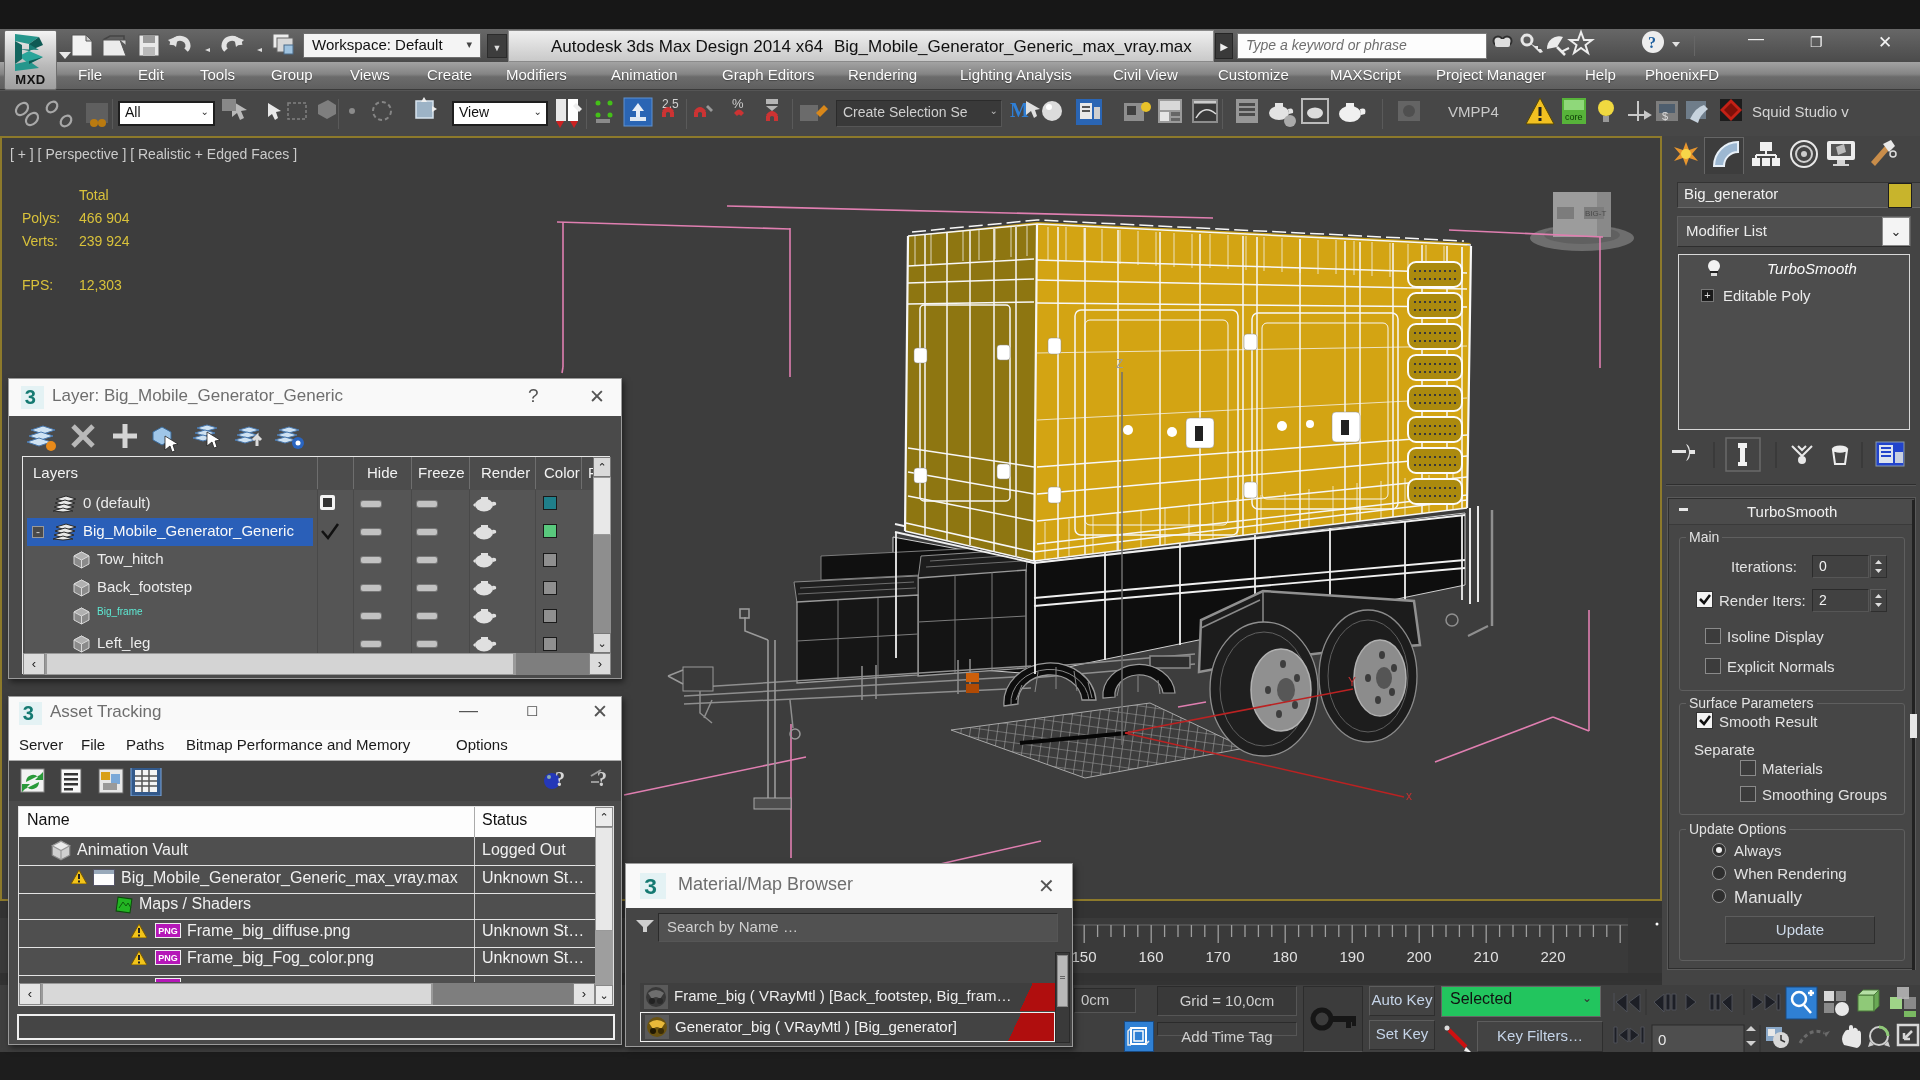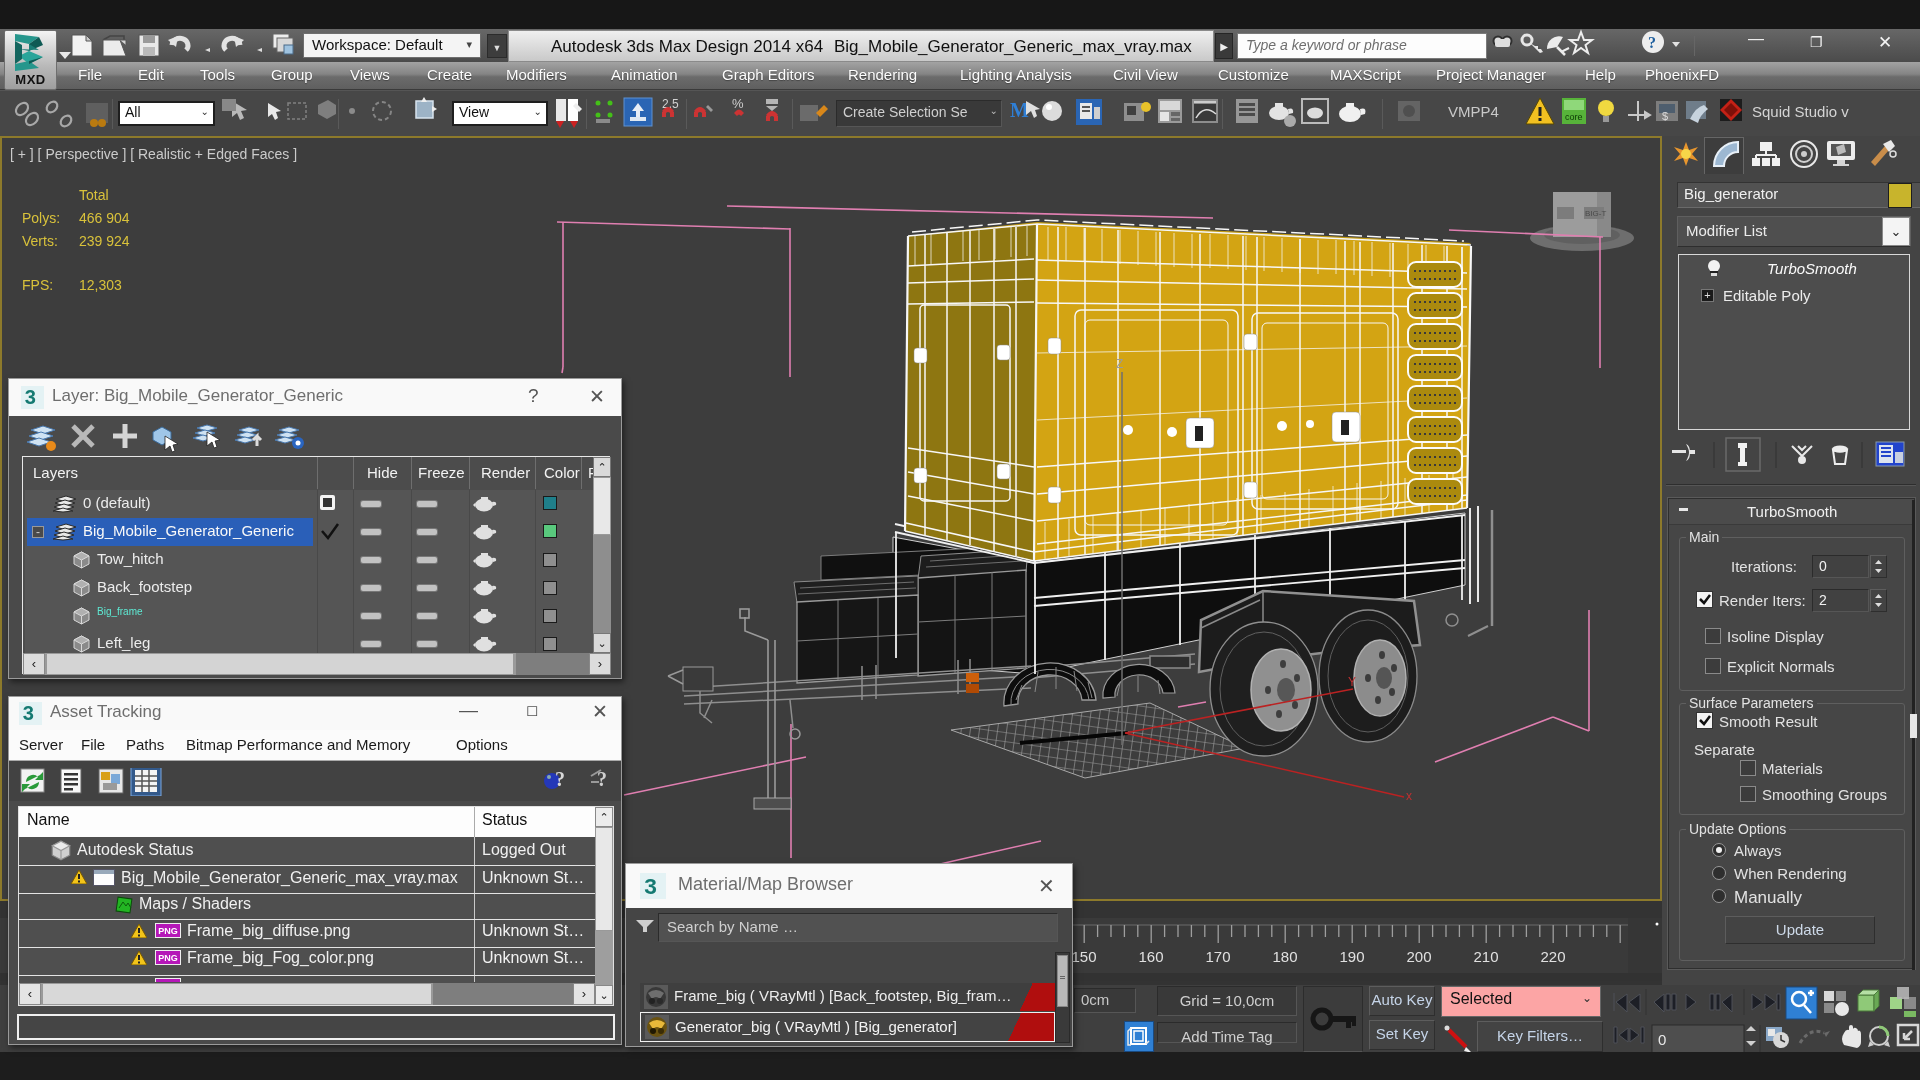--- a/index.html
+++ b/index.html
@@ -722,32 +722,32 @@
       </div>
 </div>
 <div class="abs" id="statusbar">
 <div class="abs sunken" style="left:1074px;top:3px;width:62px;height:25px;font-size:15px;padding:2px 6px">0cm</div>
 <div class="abs" style="left:1124px;top:36px;width:30px;height:31px;background:#2f80d4;border:1px solid #1a4a80"><svg width="28" height="29" viewBox="0 0 28 29">
           <rect x="6" y="6" width="15" height="16" fill="none" stroke="#fff" stroke-width="2"></rect>
           <rect x="9" y="9" width="9" height="10" fill="none" stroke="#fff" stroke-width="1.5"></rect>
           <path d="M6 6 l-3 3 0 14 3 0 M21 22 l3 -3" stroke="#e8e8e8" fill="none" stroke-width="1.5"></path>
         </svg></div>
 <div class="abs sunken" style="left:1157px;top:1px;width:140px;height:30px;font-size:15px;padding:5px 0;text-align:center;color:#cfcfcf">Grid = 10,0cm</div>
-<div class="abs sunken" style="left:1157px;top:37px;width:140px;height:21px;font-size:15px;padding:5px 8px;text-align:center;color:#cfcfcf;background:#3f3f3f">Add Time Tag</div>
+<div class="abs sunken" style="left:1157px;top:37px;width:140px;height:14px;font-size:15px;padding:5px 8px;text-align:center;color:#cfcfcf;background:#3f3f3f">Add Time Tag</div>
 <div class="abs" style="left:1303px;top:1px;width:60px;height:66px;background:#3c3c3c;border:1px solid #2c2c2c;border-bottom-color:#555"><svg width="58" height="64" viewBox="0 0 58 64">
           <g fill="#161616">
             <circle cx="18" cy="32" r="9" fill="none" stroke="#161616" stroke-width="5"></circle>
             <rect x="26" y="29" width="26" height="6"></rect>
             <rect x="42" y="33" width="5" height="8"></rect>
             <rect x="48" y="33" width="4" height="6"></rect>
           </g>
         </svg></div>
 <div class="abs btn3d" style="left:1369px;top:1px;width:66px;height:30px;font-size:15px;text-align:center;padding-top:4px">Auto Key</div>
 <div class="abs btn3d" style="left:1369px;top:35px;width:66px;height:30px;font-size:15px;text-align:center;padding-top:4px">Set Key</div>
-<div class="abs" style="left:1441px;top:1px;width:160px;height:31px;background:#fca5a5;border:1px solid #666;color:#111;font-size:16px;padding:3px 8px">Selected<span style="position:absolute;right:8px;top:4px;font-size:12px;color:#333">⌄</span></div>
+<div class="abs" style="left:1441px;top:1px;width:160px;height:31px;background:#22c55e;border:1px solid #666;color:#111;font-size:16px;padding:3px 8px">Selected<span style="position:absolute;right:8px;top:4px;font-size:12px;color:#333">⌄</span></div>
 <svg class="abs" style="left:1440px;top:36px" width="36" height="32" viewBox="0 0 36 32">
         <circle cx="7" cy="7" r="2.5" fill="#ddd"></circle>
         <line x1="9" y1="9" x2="26" y2="26" stroke="#cc1111" stroke-width="4"></line>
         <path d="M26 26 l6 6 -8 -2 z" fill="#eee"></path>
       </svg>
 <div class="abs btn3d" style="left:1477px;top:36px;width:126px;height:31px;font-size:15px;text-align:center;padding-top:5px">Key Filters…</div>
 <svg class="abs" style="left:1606px;top:0" width="314px" height="68" viewBox="0 0 314 68">
 <g fill="#1d1f26" stroke="#4e5158" stroke-width="1">
 <path d="M8 8 l0 18 M10 17 l11 -8 0 18 z M23 17 l11 -8 0 18 z"></path>
 <line x1="40" y1="4" x2="40" y2="30" stroke="#333"></line>
@@ -1224,21 +1224,21 @@
 <div style="height:104px;background:#e8e8e8;border:1px solid #999"></div>
 <div style="position:absolute;bottom:0;width:100%;height:20px;background:#ececec;border:1px solid #888;text-align:center;font-size:11px;color:#222;line-height:18px">⌄</div>
 </div>
 <div class="abs" id="assetrows" style="left:0;top:30px;width:576px;height:145px;overflow:hidden">
           <div class="abs" style="left:455px;top:0;width:1px;height:145px;background:#c9c9c9"></div>
           <svg class="abs" style="left:32px;top:3px" width="20" height="21" viewBox="0 0 17 18">
             <polygon points="8.5,1 16,5 16,13 8.5,17 1,13 1,5" fill="#cfcfcf" stroke="#888"></polygon>
             <polygon points="1,5 8.5,9 16,5 8.5,1" fill="#ececec" stroke="#999"></polygon>
             <line x1="8.5" y1="9" x2="8.5" y2="17" stroke="#999"></line>
           </svg>
-          <span class="abs" style="left:58px;top:4px;color:#f0f0f0;font-size:16px">Autodesk Status</span>
+          <span class="abs" style="left:58px;top:4px;color:#f0f0f0;font-size:16px">Animation Vault</span>
           <span class="abs" style="left:463px;top:4px;color:#f0f0f0;font-size:16px">Logged Out</span>
           <div class="abs" style="left:0;top:28px;width:576px;height:1px;background:#e4e4e4"></div>
           <svg class="abs" style="left:52px;top:33px" width="16" height="14" viewBox="0 0 16 14">
             <path d="M8 0 L16 14 L0 14 Z" fill="#f2c41a" stroke="#7a5a00"></path>
             <rect x="7" y="4" width="2" height="5" fill="#222"></rect>
             <rect x="7" y="10.5" width="2" height="2" fill="#222"></rect>
           </svg>
           <div class="abs" style="left:74px;top:32px;width:22px;height:17px;background:#fdfdfd;border:1px solid #556">
             <div style="height:4px;background:#9ab"></div>
           </div>

